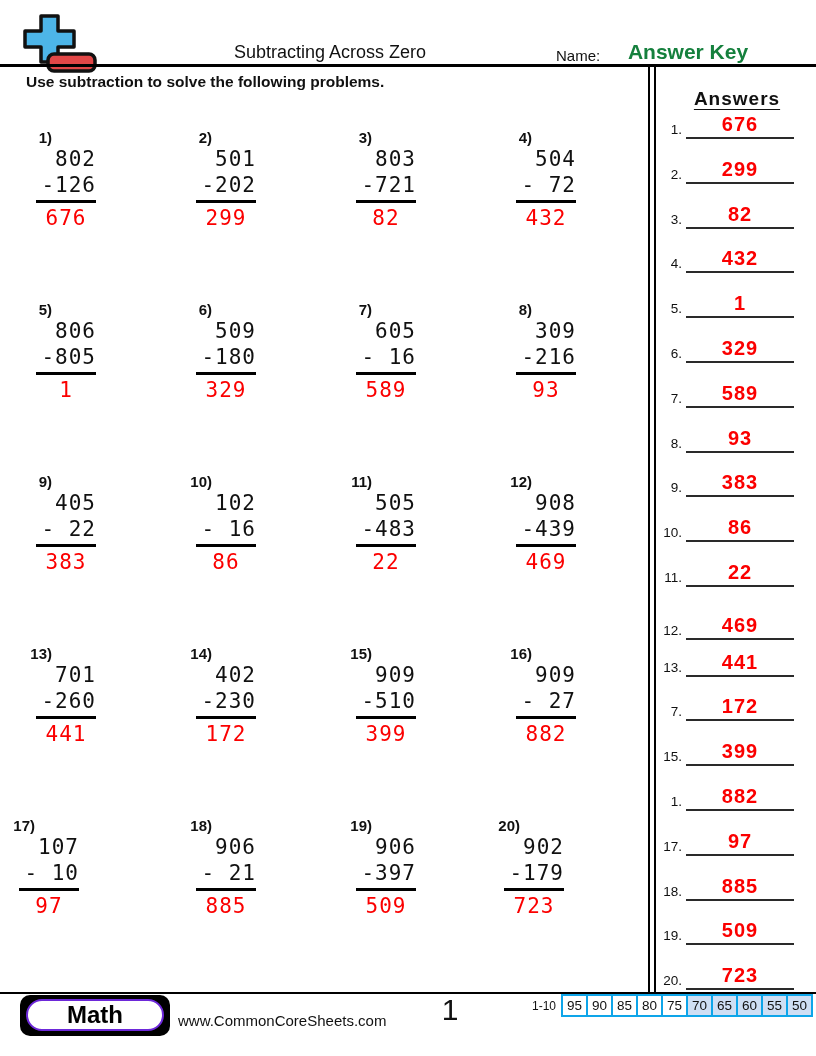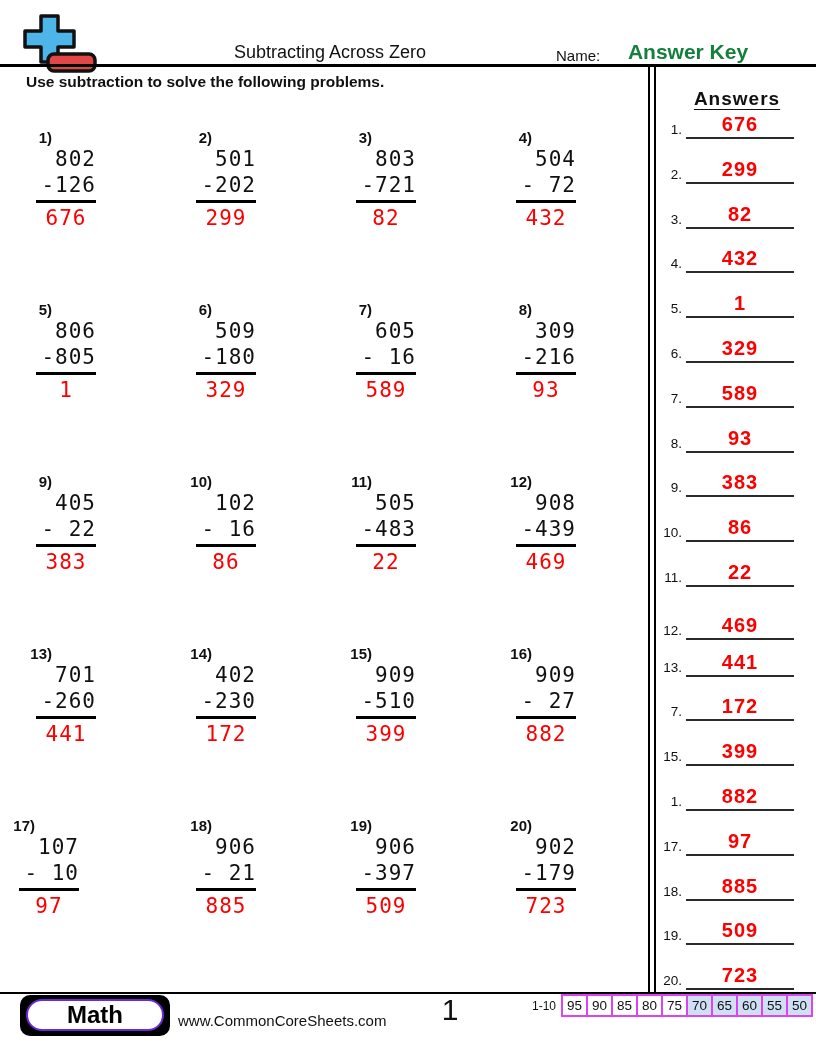--- a/index.html
+++ b/index.html
@@ -47,21 +47,21 @@
   .brand-pill { position:absolute; left:6px; top:4px; right:6px; bottom:5px; background:#fff;
                 border:2px solid #6d28d9; border-radius:16px; display:flex;
                 align-items:center; justify-content:center;
                 font-size:24px; font-weight:bold; color:#000; }
   .site { position:absolute; left:178px; top:1012px; font-size:15px; }
   .page-num { position:absolute; left:400px; width:100px; top:993px; text-align:center; font-size:30px; }
   .score { position:absolute; right:3px; top:994px; border-collapse:collapse; }
   .score td { padding:0; }
   .score .slabel { border:none; text-align:right; padding-right:5px; font-size:12px;
                    font-family:"Liberation Sans", sans-serif; }
-  .score .scell { width:23px; height:19px; border:2px solid #d946ef; text-align:center;
+  .score .scell { width:23px; height:19px; border:2px solid #0ea5e9; text-align:center;
                   font-size:13.5px; }
 </style>
 </head>
 <body>
 
 <div class="page">
 
   <div class="logo">
     <svg width="82" height="66" viewBox="0 0 82 66">
       <path d="M23 4 h17 v15 h16 v16 h-16 v15 h-17 v-15 h-16 v-16 h16 z" fill="#4db5e8" stroke="#111" stroke-width="3.5" stroke-linejoin="round"></path>
@@ -192,21 +192,21 @@
       <div class="problem" style="left: 178px; top: 470px;"><span class="pnum">10)</span><div class="pcol"><div class="prow"> 102</div><div class="prow">- 16</div><div class="pline"></div><div class="pans">86</div></div></div>
       <div class="problem" style="left: 338px; top: 470px;"><span class="pnum">11)</span><div class="pcol"><div class="prow"> 505</div><div class="prow">-483</div><div class="pline"></div><div class="pans">22</div></div></div>
       <div class="problem" style="left: 498px; top: 470px;"><span class="pnum">12)</span><div class="pcol"><div class="prow"> 908</div><div class="prow">-439</div><div class="pline"></div><div class="pans">469</div></div></div>
       <div class="problem" style="left: 18px; top: 642px;"><span class="pnum">13)</span><div class="pcol"><div class="prow"> 701</div><div class="prow">-260</div><div class="pline"></div><div class="pans">441</div></div></div>
       <div class="problem" style="left: 178px; top: 642px;"><span class="pnum">14)</span><div class="pcol"><div class="prow"> 402</div><div class="prow">-230</div><div class="pline"></div><div class="pans">172</div></div></div>
       <div class="problem" style="left: 338px; top: 642px;"><span class="pnum">15)</span><div class="pcol"><div class="prow"> 909</div><div class="prow">-510</div><div class="pline"></div><div class="pans">399</div></div></div>
       <div class="problem" style="left: 498px; top: 642px;"><span class="pnum">16)</span><div class="pcol"><div class="prow"> 909</div><div class="prow">- 27</div><div class="pline"></div><div class="pans">882</div></div></div>
       <div class="problem" style="left: 1px; top: 814px;"><span class="pnum">17)</span><div class="pcol"><div class="prow"> 107</div><div class="prow">- 10</div><div class="pline"></div><div class="pans">97</div></div></div>
       <div class="problem" style="left: 178px; top: 814px;"><span class="pnum">18)</span><div class="pcol"><div class="prow"> 906</div><div class="prow">- 21</div><div class="pline"></div><div class="pans">885</div></div></div>
       <div class="problem" style="left: 338px; top: 814px;"><span class="pnum">19)</span><div class="pcol"><div class="prow"> 906</div><div class="prow">-397</div><div class="pline"></div><div class="pans">509</div></div></div>
-      <div class="problem" style="left: 498px; top: 814px;"><span class="pnum">20)</span><div class="pcol"><div class="prow"> 902</div><div class="prow">-179</div><div class="pline"></div><div class="pans">723</div></div></div>
+      <div class="problem" style="left: 486px; top: 814px;"><span class="pnum">20)</span><div class="pcol"><div class="prow"> 902</div><div class="prow">-179</div><div class="pline"></div><div class="pans">723</div></div></div>
     </div>
 
   <div class="footer-rule"></div>
   <div class="brand-bar">
     <div class="brand-pill">Math</div>
   </div>
   <div class="site">www.CommonCoreSheets.com</div>
   <div class="page-num">1</div>
   <table class="score">
       <tbody id="score-body">

